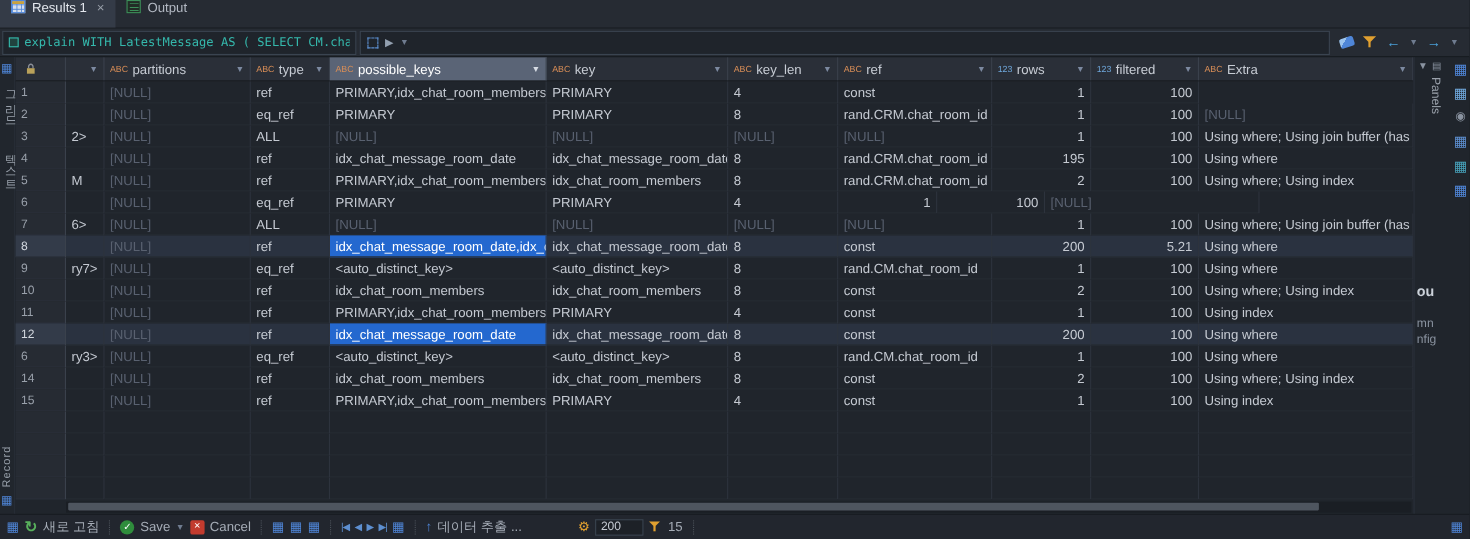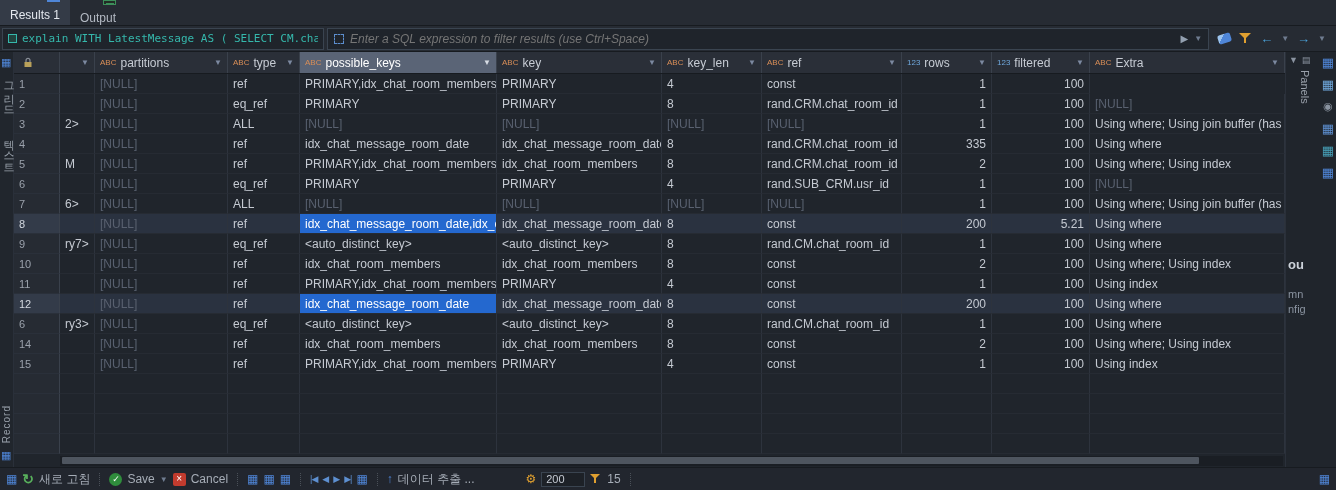--- a/index.html
+++ b/index.html
@@ -1,21 +1,21 @@
 <!DOCTYPE html>
 <html><head>
 <meta charset="utf-8">
 <style>
   * { box-sizing: border-box; margin: 0; padding: 0; }
   html,body { width:1336px; height:490px; overflow:hidden; }
   body { background:#1d2127; font-family:"Liberation Sans",sans-serif; font-size:12px; color:#c5cad2; }
 
   
   .tabbar { height:26px; background:#262b33; display:flex; align-items:stretch; border-bottom:1px solid #171b20; }
-  .tab { display:flex; align-items:flex-end; gap:6px; padding:0 10px; color:#b3b9c3; cursor:default;flex-direction:column; }
+  .tab { display:flex; align-items:flex-start; gap:6px; padding:0 10px; color:#b3b9c3; cursor:default; }
   .tab.active { background:#343b47; color:#e4e8ee; }
   .tab .close { color:#9aa1ab; margin-left:3px; font-size:12px; }
   .ticon { width:13px; height:12px; display:inline-block; border:1px solid #4f86d8;
            background: linear-gradient(#c9a23f 0 3px, transparent 3px),
                        linear-gradient(90deg,#4f86d8 1px,transparent 1px) 0 0/4px 100%,
                        linear-gradient(#4f86d8 1px,transparent 1px) 0 3px/100% 4px, #d7e0ee; }
   .ticon.out { border:1px solid #3c8f5a;
            background: repeating-linear-gradient(#3c8f5a 0 1px, transparent 1px 3px) 2px 2px/8px 7px no-repeat, #222c26; }
 
   
@@ -128,21 +128,20 @@
   </div>
 </div>
 
 <div class="filterbar">
   <div class="sqlcombo">
     <span class="sqlicon"></span>
     <span class="sqltext">explain WITH LatestMessage AS ( SELECT CM.chat_room_</span>
   </div>
   <div class="filterinput">
     <span class="fii"></span>
-    <input type="text" placeholder="Enter a SQL expression to filter results (use Ctrl+Space)" style="">
     <span class="play">▶</span>
     <span class="mini-caret">▼</span>
   </div>
   <div class="ftools">
     <span class="eraser"></span>
     <span class="funnel"></span>
     <span class="arr">←</span>
     <span class="mini-caret">▼</span>
     <span class="arr">→</span>
     <span class="mini-caret">▼</span>
@@ -259,21 +258,21 @@
         </div>
         <div class="grow">
           <div class="rownum">4</div>
           <div class="cell" style="width: 35px;"></div>
           <div class="cell nul" style="width: 133px;">[NULL]</div>
           <div class="cell" style="width: 72px;">ref</div>
           <div class="cell" style="width: 197px;">idx_chat_message_room_date</div>
           <div class="cell" style="width: 165px;">idx_chat_message_room_date</div>
           <div class="cell" style="width: 100px;">8</div>
           <div class="cell" style="width: 140px;">rand.CRM.chat_room_id</div>
-          <div class="cell num" style="width: 90px;">335</div>
+          <div class="cell num" style="width: 90px;">195</div>
           <div class="cell num" style="width: 98px;">100</div>
           <div class="cell" style="width: 195px;">Using where</div>
         </div>
         <div class="grow">
           <div class="rownum">5</div>
           <div class="cell" style="width: 35px;">M</div>
           <div class="cell nul" style="width: 133px;">[NULL]</div>
           <div class="cell" style="width: 72px;">ref</div>
           <div class="cell" style="width: 197px;">PRIMARY,idx_chat_room_members</div>
           <div class="cell" style="width: 165px;">idx_chat_room_members</div>
@@ -284,21 +283,20 @@
           <div class="cell" style="width: 195px;">Using where; Using index</div>
         </div>
         <div class="grow">
           <div class="rownum">6</div>
           <div class="cell" style="width: 35px;"></div>
           <div class="cell nul" style="width: 133px;">[NULL]</div>
           <div class="cell" style="width: 72px;">eq_ref</div>
           <div class="cell" style="width: 197px;">PRIMARY</div>
           <div class="cell" style="width: 165px;">PRIMARY</div>
           <div class="cell" style="width: 100px;">4</div>
-          <div class="cell" style="width: 140px;">rand.SUB_CRM.usr_id</div>
           <div class="cell num" style="width: 90px;">1</div>
           <div class="cell num" style="width: 98px;">100</div>
           <div class="cell nul" style="width: 195px;">[NULL]</div>
         </div>
         <div class="grow">
           <div class="rownum">7</div>
           <div class="cell" style="width: 35px;">6&gt;</div>
           <div class="cell nul" style="width: 133px;">[NULL]</div>
           <div class="cell" style="width: 72px;">ALL</div>
           <div class="cell nul" style="width: 197px;">[NULL]</div>

